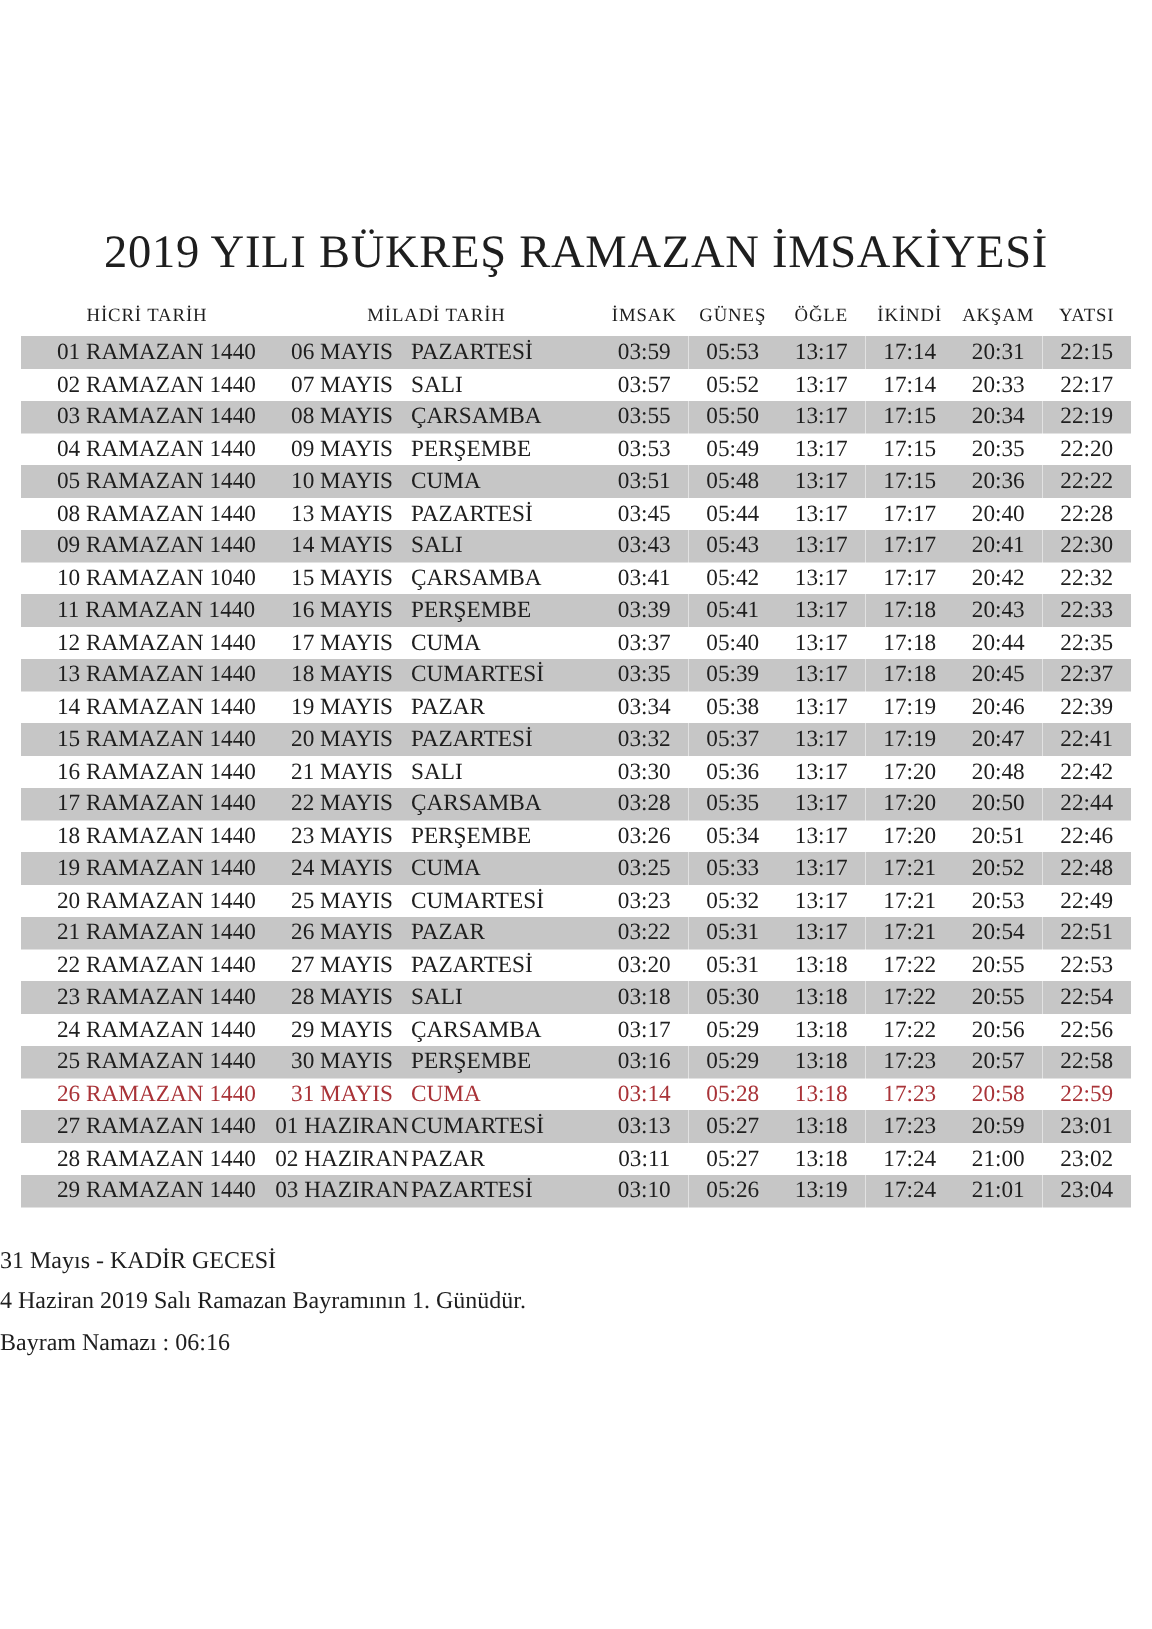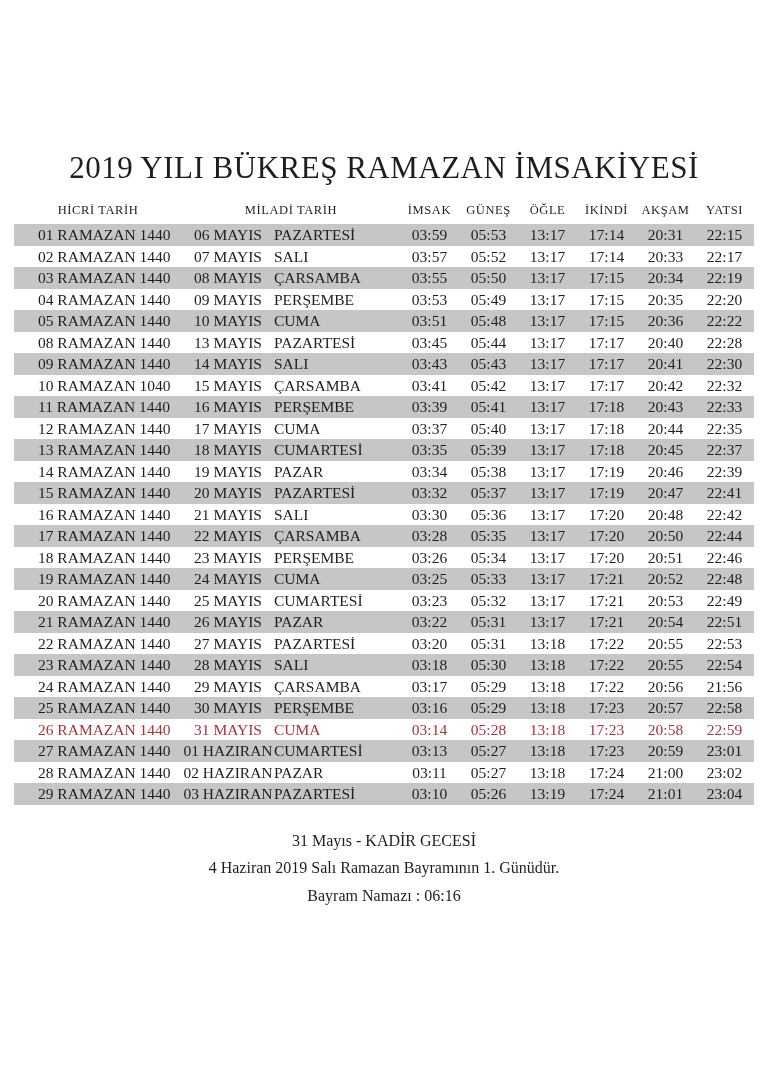--- a/index.html
+++ b/index.html
@@ -28,21 +28,21 @@
   tbody td{
     font-size:15.5px;height:21.5px;line-height:21.5px;padding:0;
     white-space:nowrap;overflow:hidden;
   }
   tbody td.hicri{text-align:left;padding-left:24px}
   tbody td.miladi{text-align:center}
   tbody td.gun{text-align:left}
   tbody td.time{text-align:center}
   tbody tr.stripe{background:var(--stripe)}
   tbody tr.highlight td{color:var(--highlight)}
-  .footer{margin-top:22px;text-align:center}
+  .footer{margin-top:22px;text-align:left}
   .footer p{margin:0;font-size:16px;line-height:27.5px}
 </style>
 </head>
 <body>
 
 <div class="page">
   <h1 class="title">2019 YILI BÜKREŞ RAMAZAN İMSAKİYESİ</h1>
 
   <table class="timetable">
     <colgroup>
@@ -302,21 +302,21 @@
         </tr>
         <tr class="">
           <td class="hicri">24 RAMAZAN 1440</td>
           <td class="miladi">29 MAYIS</td>
           <td class="gun">ÇARSAMBA</td>
           <td class="time">03:17</td>
           <td class="time">05:29</td>
           <td class="time">13:18</td>
           <td class="time">17:22</td>
           <td class="time">20:56</td>
-          <td class="time">21:56</td>
+          <td class="time">22:56</td>
         </tr>
         <tr class="stripe">
           <td class="hicri">25 RAMAZAN 1440</td>
           <td class="miladi">30 MAYIS</td>
           <td class="gun">PERŞEMBE</td>
           <td class="time">03:16</td>
           <td class="time">05:29</td>
           <td class="time">13:18</td>
           <td class="time">17:23</td>
           <td class="time">20:57</td>

